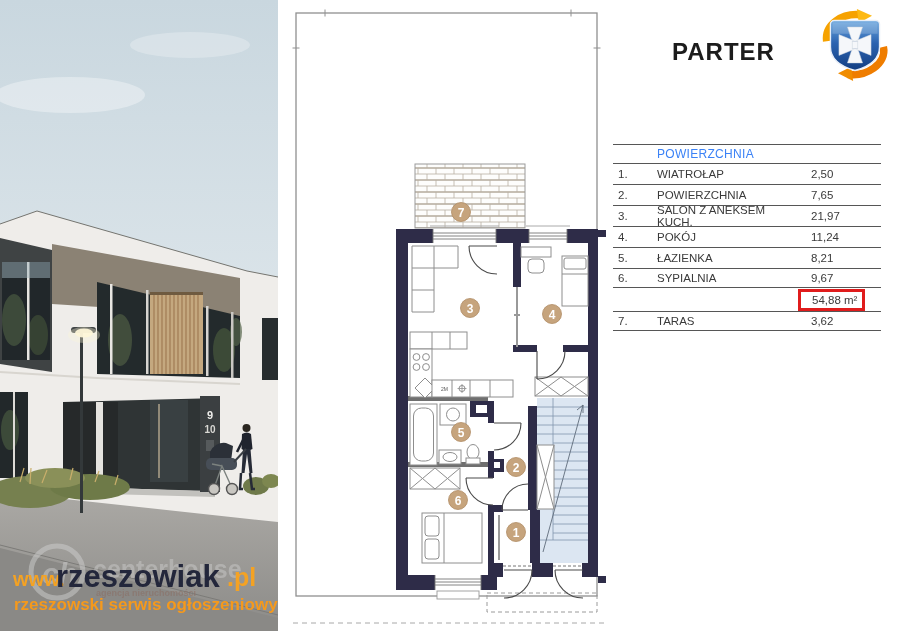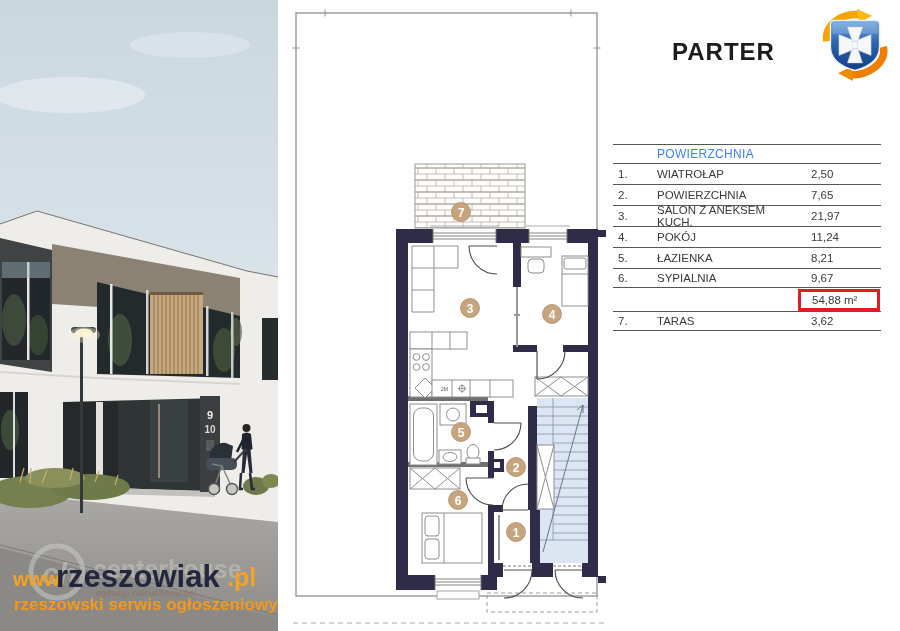--- a/index.html
+++ b/index.html
@@ -13,21 +13,21 @@
   .area-table{position:absolute;left:613px;top:144px;width:268px;color:#3a3a3a;}
   .t-row{display:flex;align-items:center;border-top:1.5px solid #565656;
          font-size:11.5px;height:20px;}
   .t-header{height:18px;font-size:12px;color:#3b82f6;letter-spacing:.3px;}
   .t-r6,.t-taras{height:18px;}
   .t-total{height:23px;}
   .t-last{border-bottom:1.5px solid #565656;}
   .c-num{width:44px;padding-left:5px;box-sizing:border-box;}
   .c-label{flex:1;}
   .c-val{width:70px;margin-left:16px;}
-  .red-box{display:inline-block;border:3px solid #e01c1c;padding:1px 20px 1px 11px;
+  .red-box{display:inline-block;border:3px solid #e01c1c;padding:1px 5px 1px 11px;
            margin-left:-13px;line-height:14px;}
 </style>
 </head>
 <body>
 
 <div class="stage">
 
   <svg class="photo-svg" width="278" height="631" viewBox="0 0 278 631">
     <defs>
       <linearGradient id="sky" x1="0" y1="0" x2="0" y2="1">

